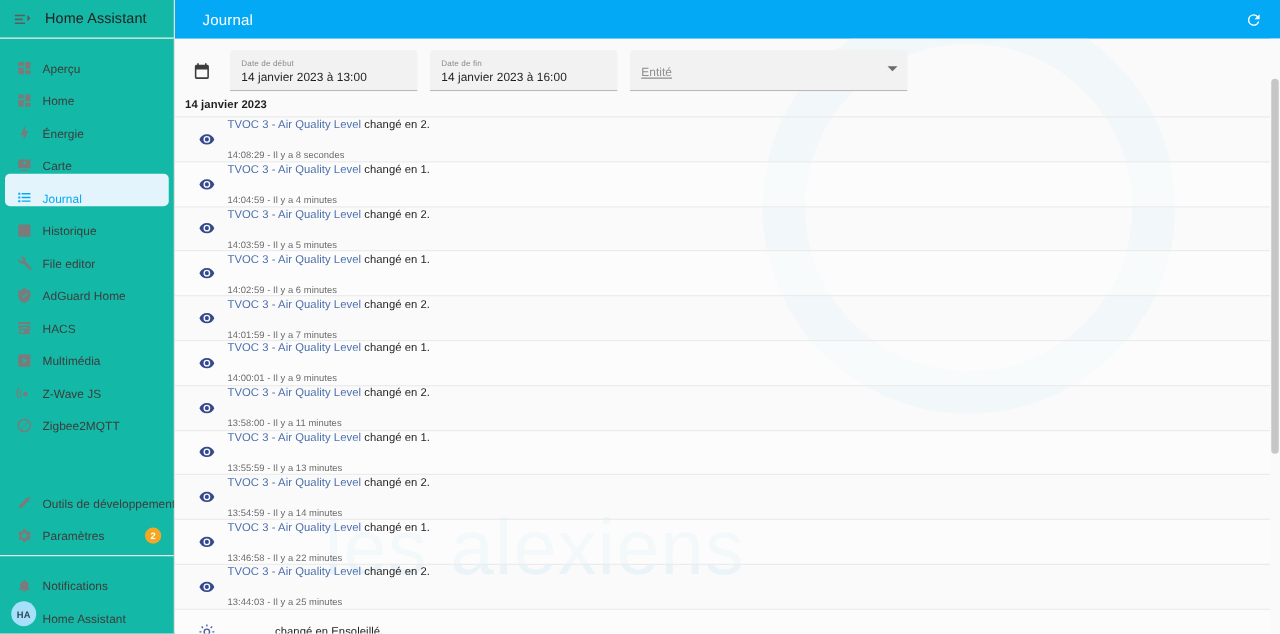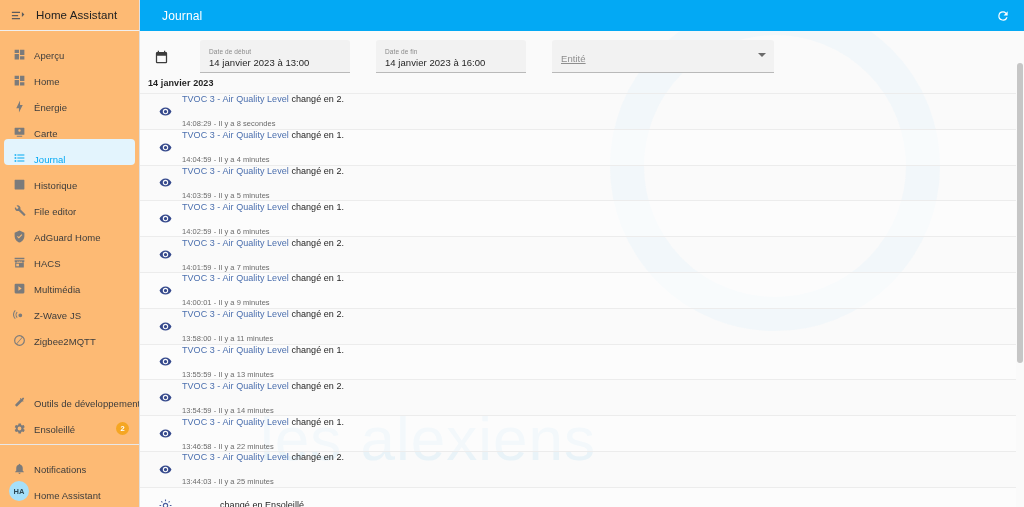--- a/index.html
+++ b/index.html
@@ -8,21 +8,21 @@
     overflow: hidden;
     font-family: "Liberation Sans", sans-serif;
     background: #fafafa;
     color: #212121;
   }
   #app { display: flex; width: 1024px; height: 507px; position: relative; }
 
   
   .sidebar {
     width: 140px; height: 507px;
-    background: #fdba74;
+    background: #14b8a6;
     border-right: 1px solid #e0e0e0;
     display: flex; flex-direction: column;
     flex: 0 0 140px;
     position: relative;
     z-index: 5;
   }
   .sb-header {
     height: 31px;
     display: flex; align-items: center;
     padding: 0 0 0 6px;
@@ -140,21 +140,21 @@
     color: #e9f3f8;
     letter-spacing: 1px;
     font-weight: 400;
     white-space: nowrap;
   }
 
   
   .filterbar {
     position: relative; z-index: 2;
     display: flex; align-items: flex-end;
-    gap: 26px;
+    gap: 10px;
     padding: 8px 30px 0 8px;
     height: 42px;
   }
   .cal-ico {
     width: 26px; flex: 0 0 26px;
     height: 32px;
     display: flex; align-items: center; justify-content: center;
     color: #3c3c3c;
   }
   .field {
@@ -396,21 +396,21 @@
         </span>
         <span class="sb-lbl">Outils de développement</span>
       </div>
 
       <div class="sb-item">
         <span class="sb-ico">
           <svg width="13" height="13" viewBox="0 0 24 24" fill="currentColor">
               <path d="M12 15.5A3.5 3.5 0 1 1 12 8.5a3.5 3.5 0 0 1 0 7m7.4-2.6.1-.9-.1-.9 2-1.5a.5.5 0 0 0 .1-.6l-1.9-3.3a.5.5 0 0 0-.6-.2l-2.3.9a7.3 7.3 0 0 0-1.6-.9l-.3-2.4a.5.5 0 0 0-.5-.4h-3.8a.5.5 0 0 0-.5.4l-.3 2.4c-.6.2-1.1.6-1.6.9l-2.3-.9a.5.5 0 0 0-.6.2L3.3 9a.5.5 0 0 0 .1.6l2 1.5-.1.9.1.9-2 1.5a.5.5 0 0 0-.1.6l1.9 3.3c.1.2.4.3.6.2l2.3-.9c.5.4 1 .7 1.6.9l.3 2.4c0 .2.3.4.5.4h3.8c.2 0 .5-.2.5-.4l.3-2.4c.6-.2 1.1-.6 1.6-.9l2.3.9c.2.1.5 0 .6-.2l1.9-3.3a.5.5 0 0 0-.1-.6l-2-1.5Z"></path>
             </svg>
         </span>
-        <span class="sb-lbl">Ensoleillé</span>
+        <span class="sb-lbl">Paramètres</span>
         <span class="sb-badge">2</span>
       </div>
     </div>
 
     <div class="sb-footer">
       <div class="sb-divider"></div>
 
       <div class="sb-item">
         <span class="sb-ico">
           <svg width="13" height="13" viewBox="0 0 24 24" fill="currentColor">

